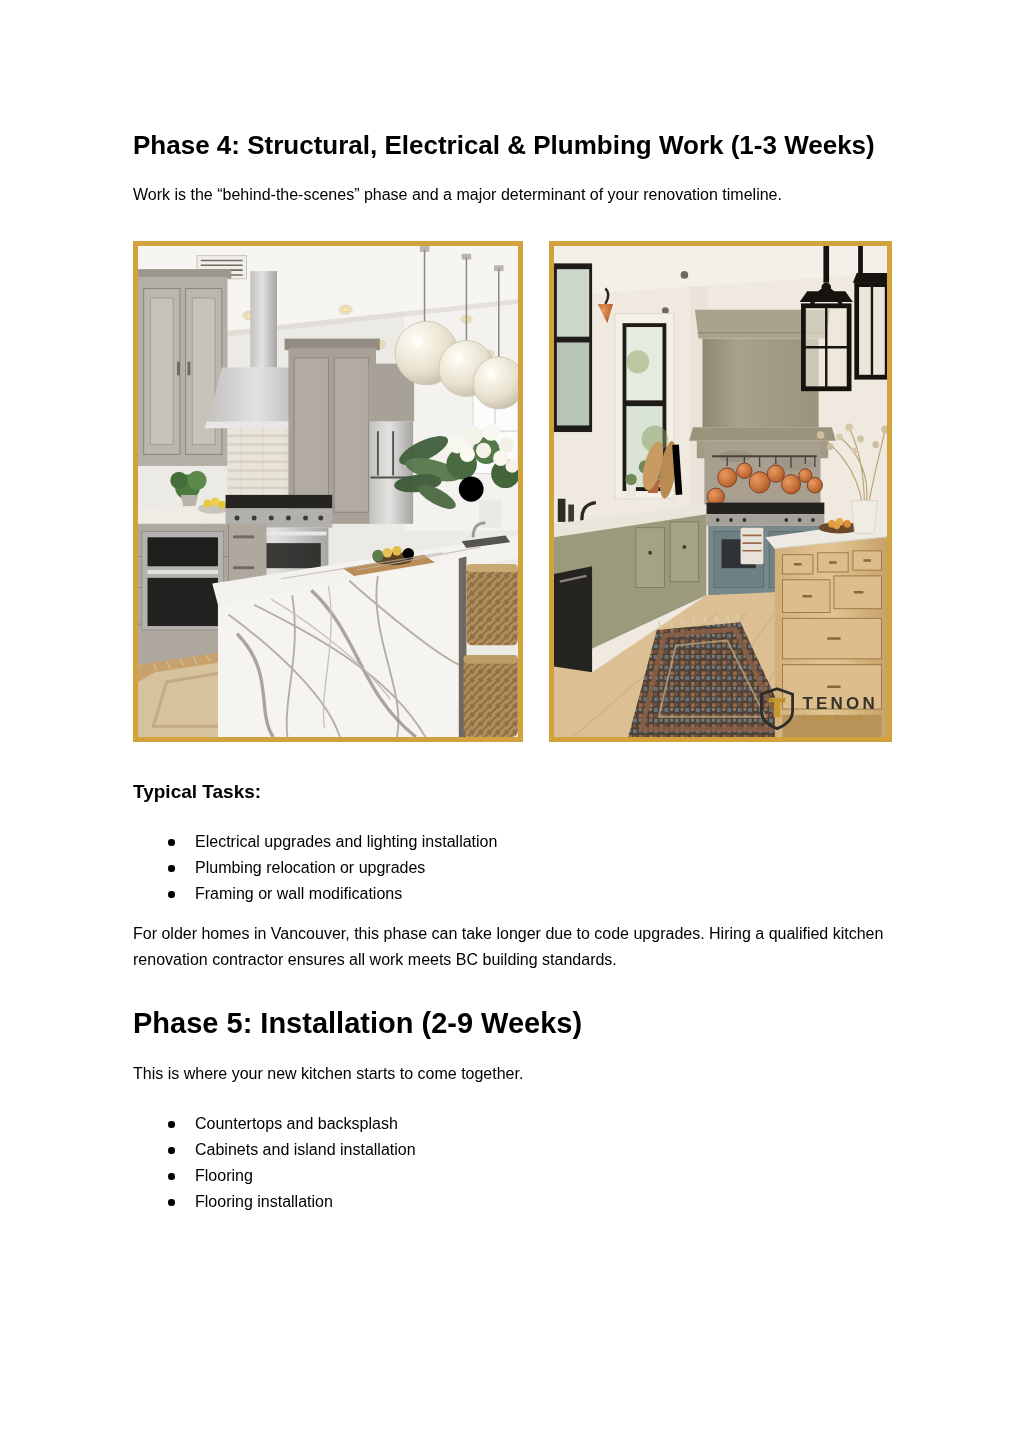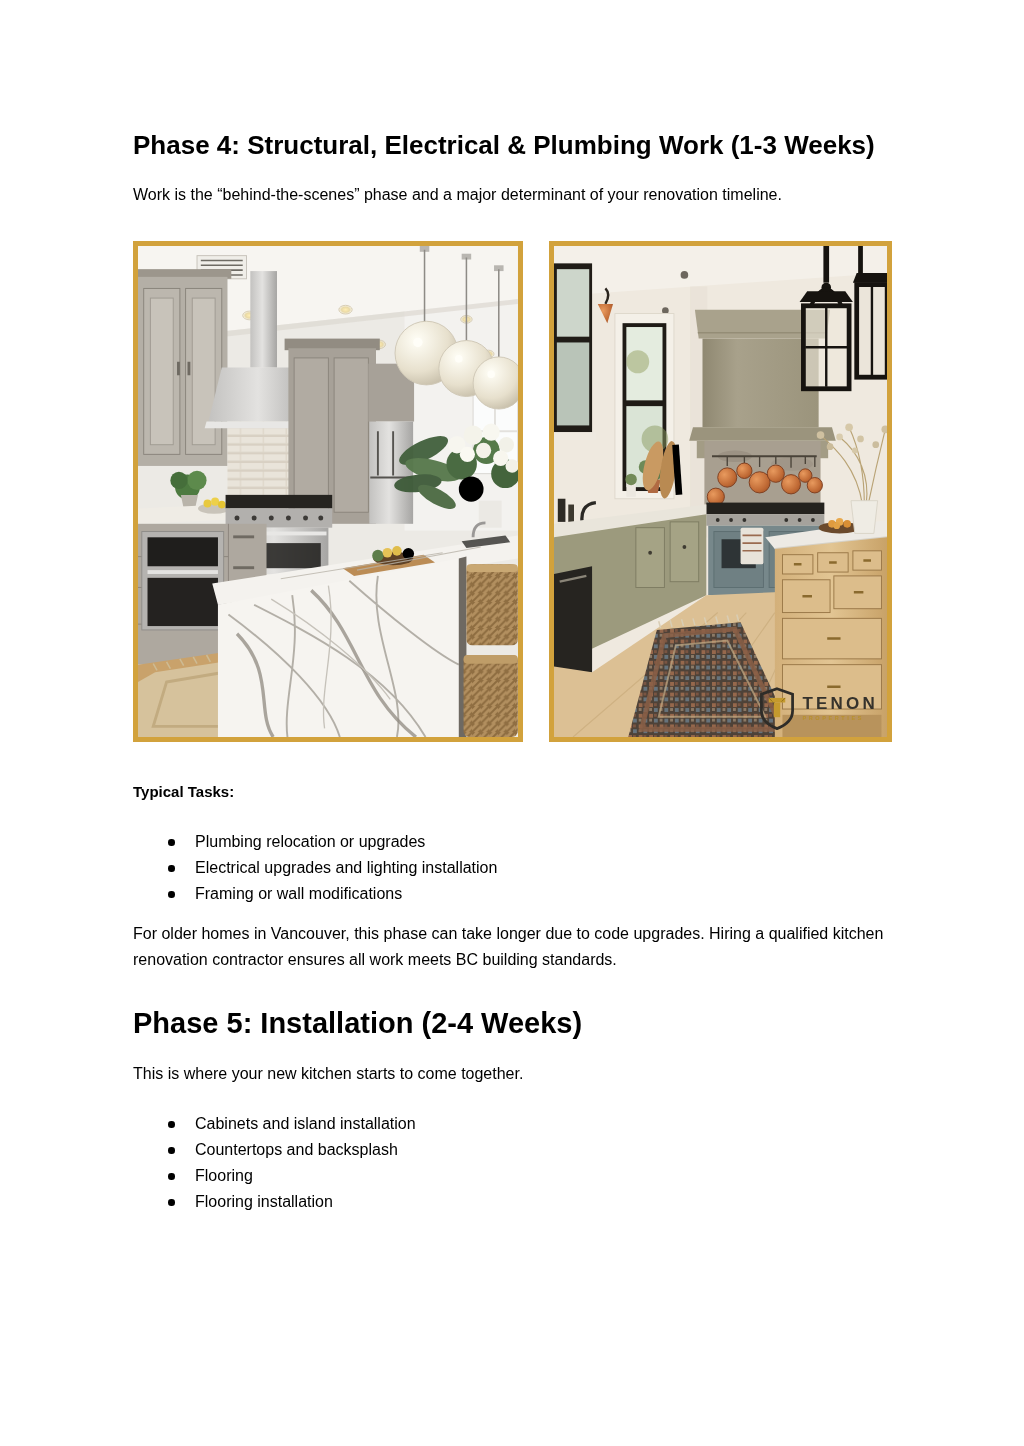--- a/index.html
+++ b/index.html
@@ -9,21 +9,21 @@
   h1,h2,h3,p,ul,figure{margin:9px;padding:0;}
   .h-phase4{font-size:26px;line-height:42px;font-weight:bold;}
   .p-body{font-size:16px;line-height:26px;}
   .intro{margin-top:16px;}
   .figures{margin-top:24px;display:flex;gap:8px;height:519px;}
   figure{border:5px solid var(--gold,#d2a23c);box-sizing:border-box;
          position:relative;overflow:hidden;background:#ece9e3;}
   .fig-left{width:409px;}
   .fig-right{width:360px;}
   figure > svg.art{display:block;width:100%;height:100%;}
-  .h-tasks{font-size:15px;line-height:26px;margin-top:28px;font-weight:bold;}
+  .h-tasks{font-size:19px;line-height:26px;margin-top:28px;font-weight:bold;}
   ul.doc-list{list-style:none;margin-top:24px;}
   ul.doc-list li{position:relative;font-size:16px;line-height:26px;padding-left:62px;}
   ul.doc-list li::before{content:"";position:absolute;left:35px;top:10px;
         width:6.5px;height:6.5px;border-radius:50%;background:#000;}
   .p-note{margin-top:14px;}
   .h-phase5{font-size:29px;line-height:44px;margin-top:28px;font-weight:bold;}
   .h-includes{font-size:19px;line-height:26px;margin-top:29px;font-weight:bold;}
   .list2{margin-top:22px;}
   .logo{position:absolute;right:9px;bottom:7px;display:flex;align-items:center;gap:7px;}
   .logo-text .name{display:block;font-size:17px;letter-spacing:3.2px;
@@ -443,32 +443,32 @@
           <span class="name">TENON</span>
           <span class="sub">PROPERTIES</span>
         </div>
       </div>
     </figure>
   </div>
 
   <h3 class="h-tasks">Typical Tasks:</h3>
 
   <ul class="doc-list">
+    <li>Electrical upgrades and lighting installation</li>
     <li>Plumbing relocation or upgrades</li>
-    <li>Electrical upgrades and lighting installation</li>
     <li>Framing or wall modifications</li>
   </ul>
 
   <p class="p-body p-note">For older homes in Vancouver, this phase can take longer due to code upgrades. Hiring a qualified kitchen renovation contractor ensures all work meets BC building standards.</p>
 
-  <h2 class="h-phase5">Phase 5: Installation (2-4 Weeks)</h2>
+  <h2 class="h-phase5">Phase 5: Installation (2-9 Weeks)</h2>
 
   <p class="p-body intro">This is where your new kitchen starts to come together.</p>
 
 
   <ul class="doc-list list2">
+    <li>Countertops and backsplash</li>
     <li>Cabinets and island installation</li>
-    <li>Countertops and backsplash</li>
     <li>Flooring</li>
     <li>Flooring installation</li>
   </ul>
 
 </div>
 
 </body></html>

